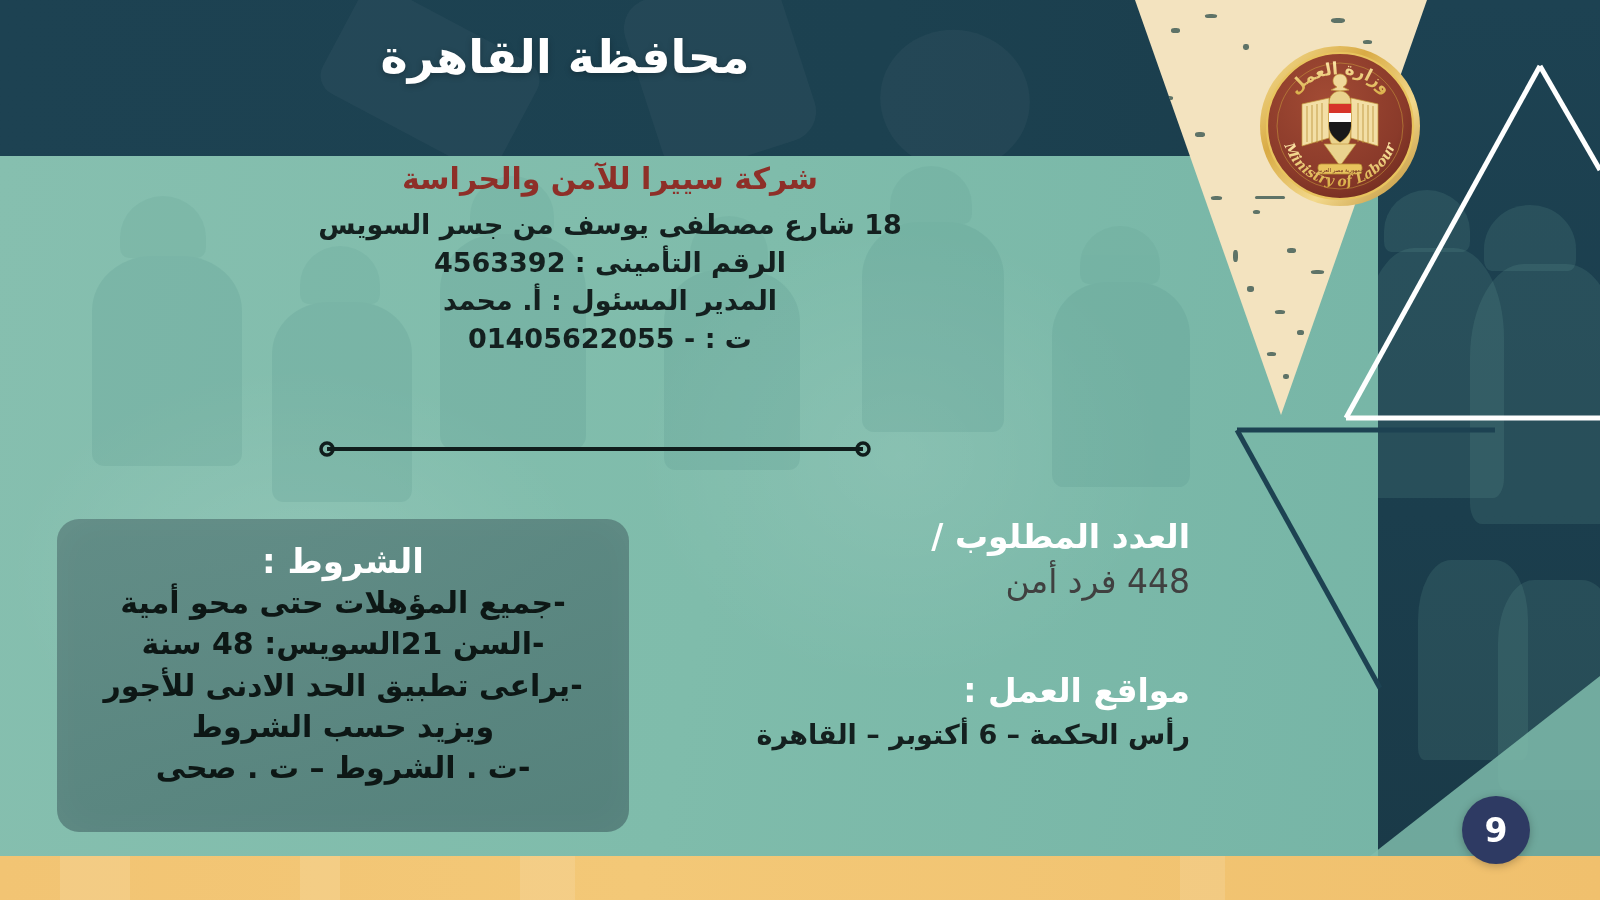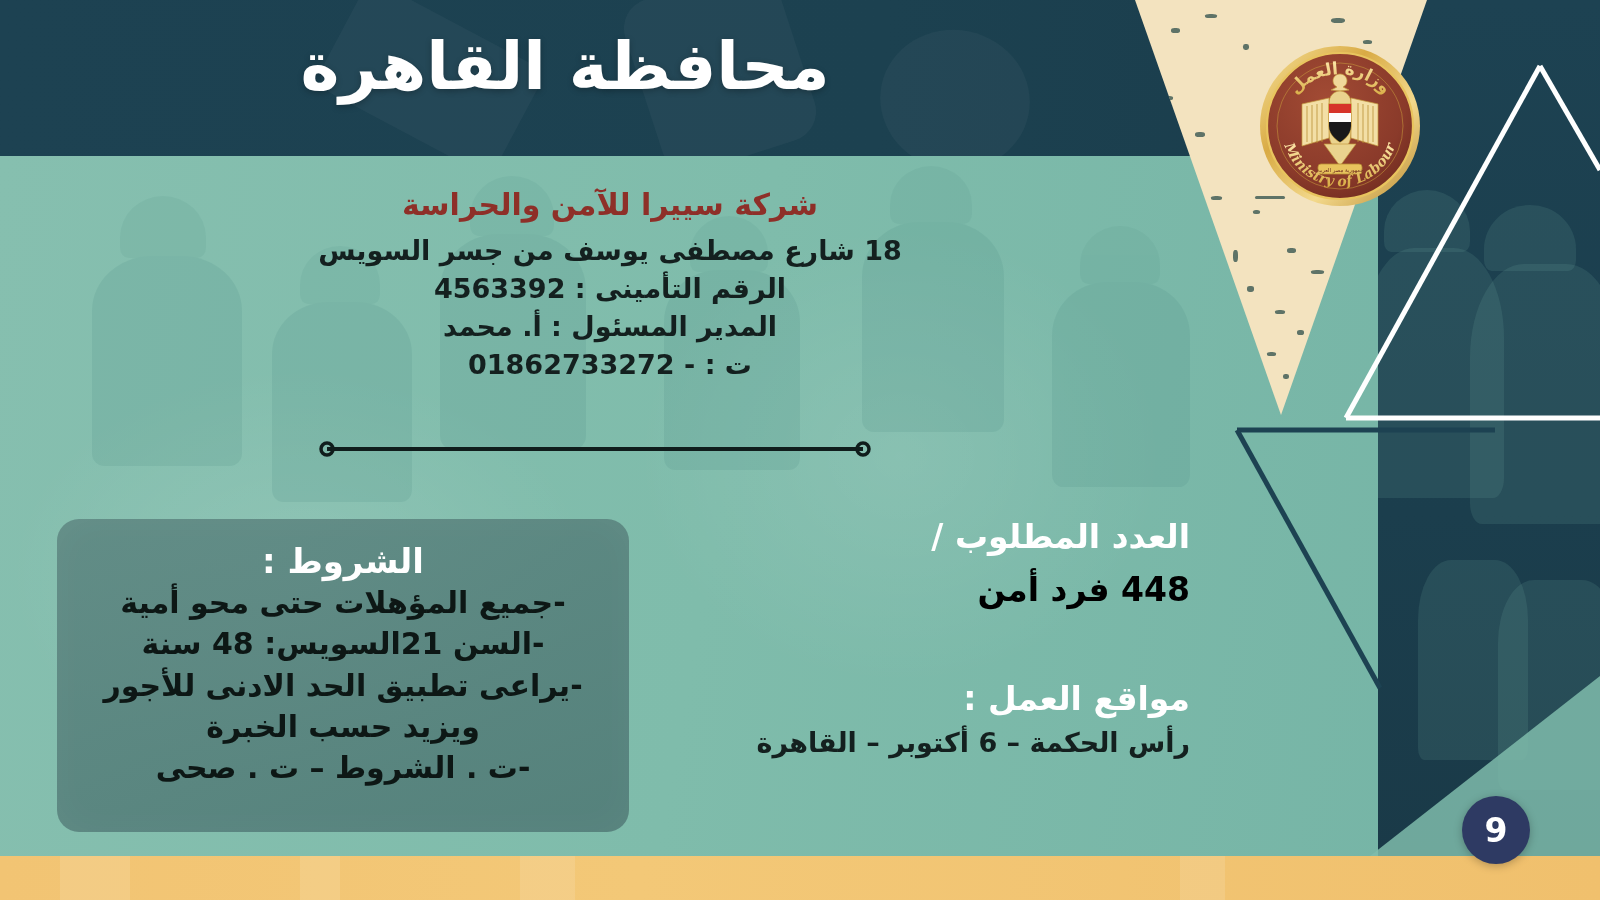--- a/index.html
+++ b/index.html
@@ -30,21 +30,21 @@
     background:linear-gradient(95deg,#1d4252 0%,#1c4150 55%,#1a3c4b 100%);
     overflow:hidden;
   }
   .header .tool{
     position:absolute;background:rgba(255,255,255,.035);
   }
   .header-title{
     position:absolute;top:34px;left:0;width:1130px;
     text-align:center;
     color:#ffffff;
-    font-size:66px;font-weight:bold;letter-spacing:1px;
+    font-size:46px;font-weight:bold;letter-spacing:1px;
     text-shadow:0 2px 6px rgba(0,0,0,.25);
     line-height:1.0;
   }
 
   
   .right-panel{
     position:absolute;right:0;top:0;width:222px;height:856px;
     background:linear-gradient(180deg,#1d4252 0%,#1b3e4d 60%,#1a3a48 100%);
     overflow:hidden;
   }
@@ -83,21 +83,21 @@
     pointer-events:none;
   }
 
   
   .seal{
     position:absolute;left:1258px;top:44px;width:164px;height:164px;
   }
 
   
   .contact{
-    position:absolute;left:300px;top:186px;width:620px;
+    position:absolute;left:300px;top:160px;width:620px;
     text-align:center;direction:rtl;
   }
   .company{
     color:#8e2f28;font-size:30px;font-weight:bold;margin-bottom:8px;line-height:1.25;
   }
   .contact-line{
     color:#14201f;font-size:27px;font-weight:bold;line-height:1.42;
   }
 
   
@@ -117,21 +117,21 @@
   .cond-line{
     color:#0d1715;font-size:30px;font-weight:bold;line-height:1.38;
   }
 
   
   .info-col{
     position:absolute;left:690px;top:516px;width:500px;
     text-align:right;direction:rtl;
   }
   .info-label{color:#ffffff;font-size:33px;font-weight:bold;line-height:1.25;}
-  .info-value{color:#000000;font-size:33px;font-weight:bold;line-height:1.3;margin-top:12px;}
+  .info-value{color:#404040;font-size:33px;font-weight:normal;line-height:1.3;margin-top:4px;}
   .info-label2{color:#ffffff;font-size:33px;font-weight:bold;line-height:1.25;margin-top:66px;}
   .info-value2{color:#14201f;font-size:27px;font-weight:bold;line-height:1.3;margin-top:6px;}
 
   
   .bottom-strip{
     position:absolute;left:0;bottom:0;width:1600px;height:44px;
     background:linear-gradient(90deg,#f2c473 0%,#f3c877 40%,#f0c06d 100%);
   }
   .bottom-strip .sheen{
     position:absolute;top:0;height:44px;width:70px;background:rgba(255,255,255,.12);
@@ -289,35 +289,35 @@
     <text font-size="14" font-weight="bold" font-style="italic" fill="url(#goldTxt)" font-family="'DejaVu Serif',serif">
       <textPath href="#arcBot" startOffset="50%" text-anchor="middle">Ministry of Labour</textPath>
     </text>
   </svg>
 
   <div class="contact">
     <div class="company">شركة سييرا للآمن والحراسة</div>
     <div class="contact-line">18 شارع مصطفى يوسف من جسر السويس</div>
     <div class="contact-line">الرقم التأمينى : 4563392</div>
     <div class="contact-line">المدير المسئول : أ. محمد</div>
-    <div class="contact-line">ت : - 01862733272</div>
+    <div class="contact-line">ت : - 01405622055</div>
   </div>
 
   <svg class="divider" viewBox="0 0 554 18">
     <line x1="9" y1="9" x2="545" y2="9" stroke="#101d1c" stroke-width="4"></line>
     <circle cx="9" cy="9" r="6" fill="none" stroke="#101d1c" stroke-width="3.5"></circle>
     <circle cx="545" cy="9" r="6" fill="none" stroke="#101d1c" stroke-width="3.5"></circle>
   </svg>
 
   <div class="cond-box">
     <div class="cond-title">الشروط :</div>
     <div class="cond-line">-جميع المؤهلات حتى محو أمية</div>
     <div class="cond-line">-السن 21السويس: 48 سنة</div>
     <div class="cond-line">-يراعى تطبيق الحد الادنى للأجور</div>
-    <div class="cond-line">ويزيد حسب الخبرة</div>
+    <div class="cond-line">ويزيد حسب الشروط</div>
     <div class="cond-line">-ت . الشروط – ت . صحى</div>
   </div>
 
   <div class="info-col">
     <div class="info-label">العدد المطلوب /</div>
     <div class="info-value">448 فرد أمن</div>
     <div class="info-label2">مواقع العمل :</div>
     <div class="info-value2">رأس الحكمة – 6 أكتوبر – القاهرة</div>
   </div>
 

